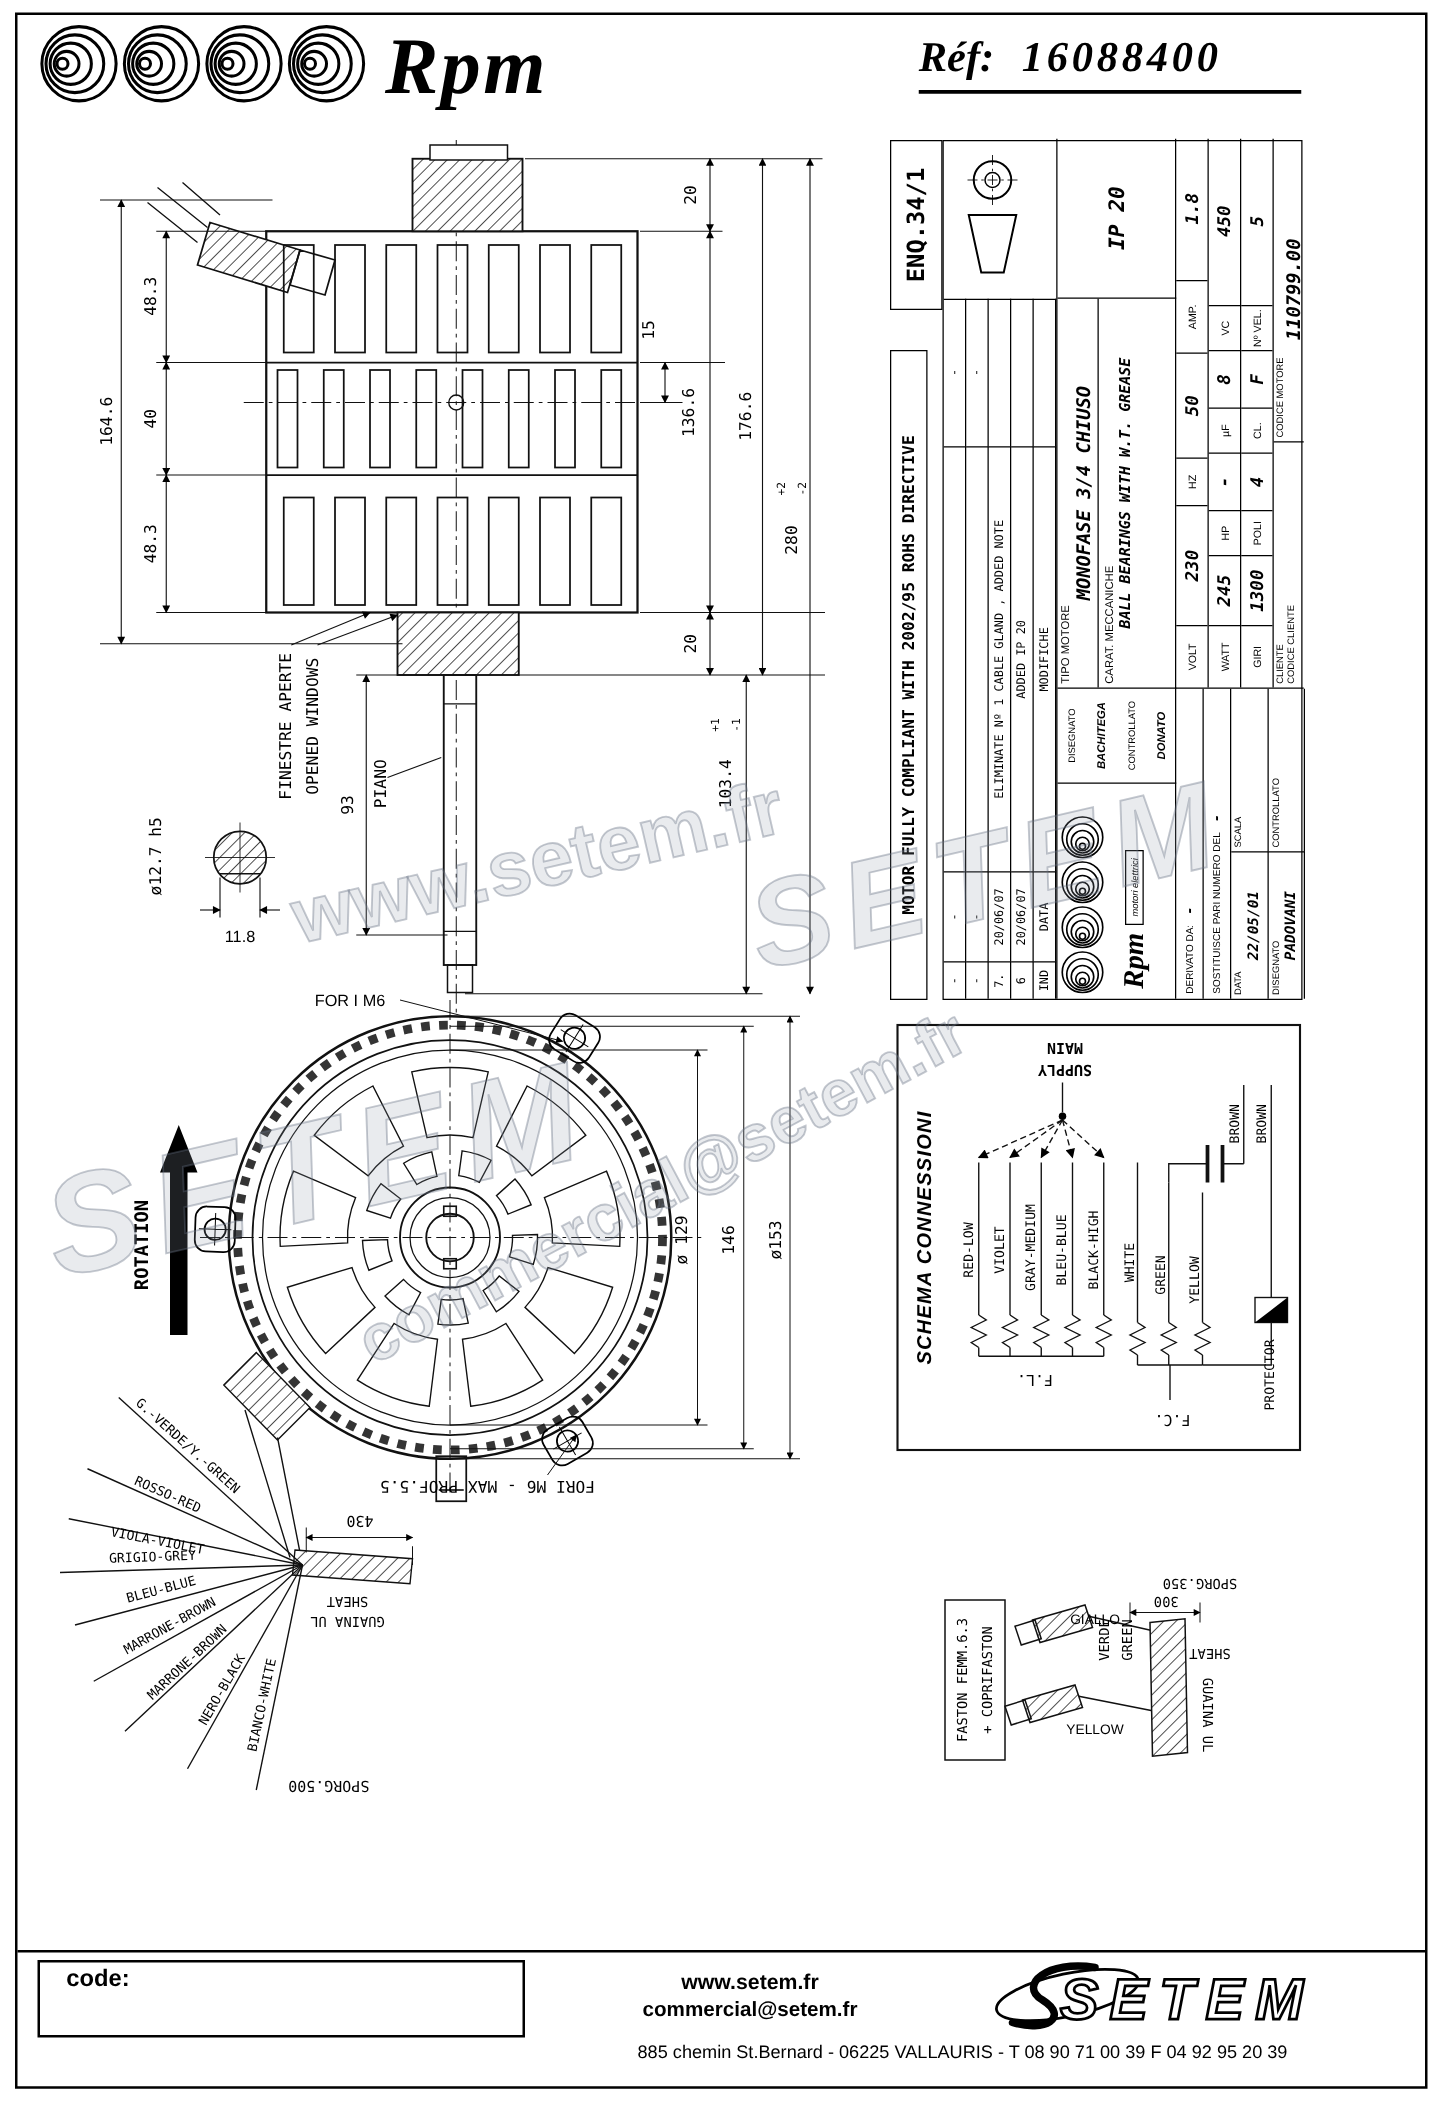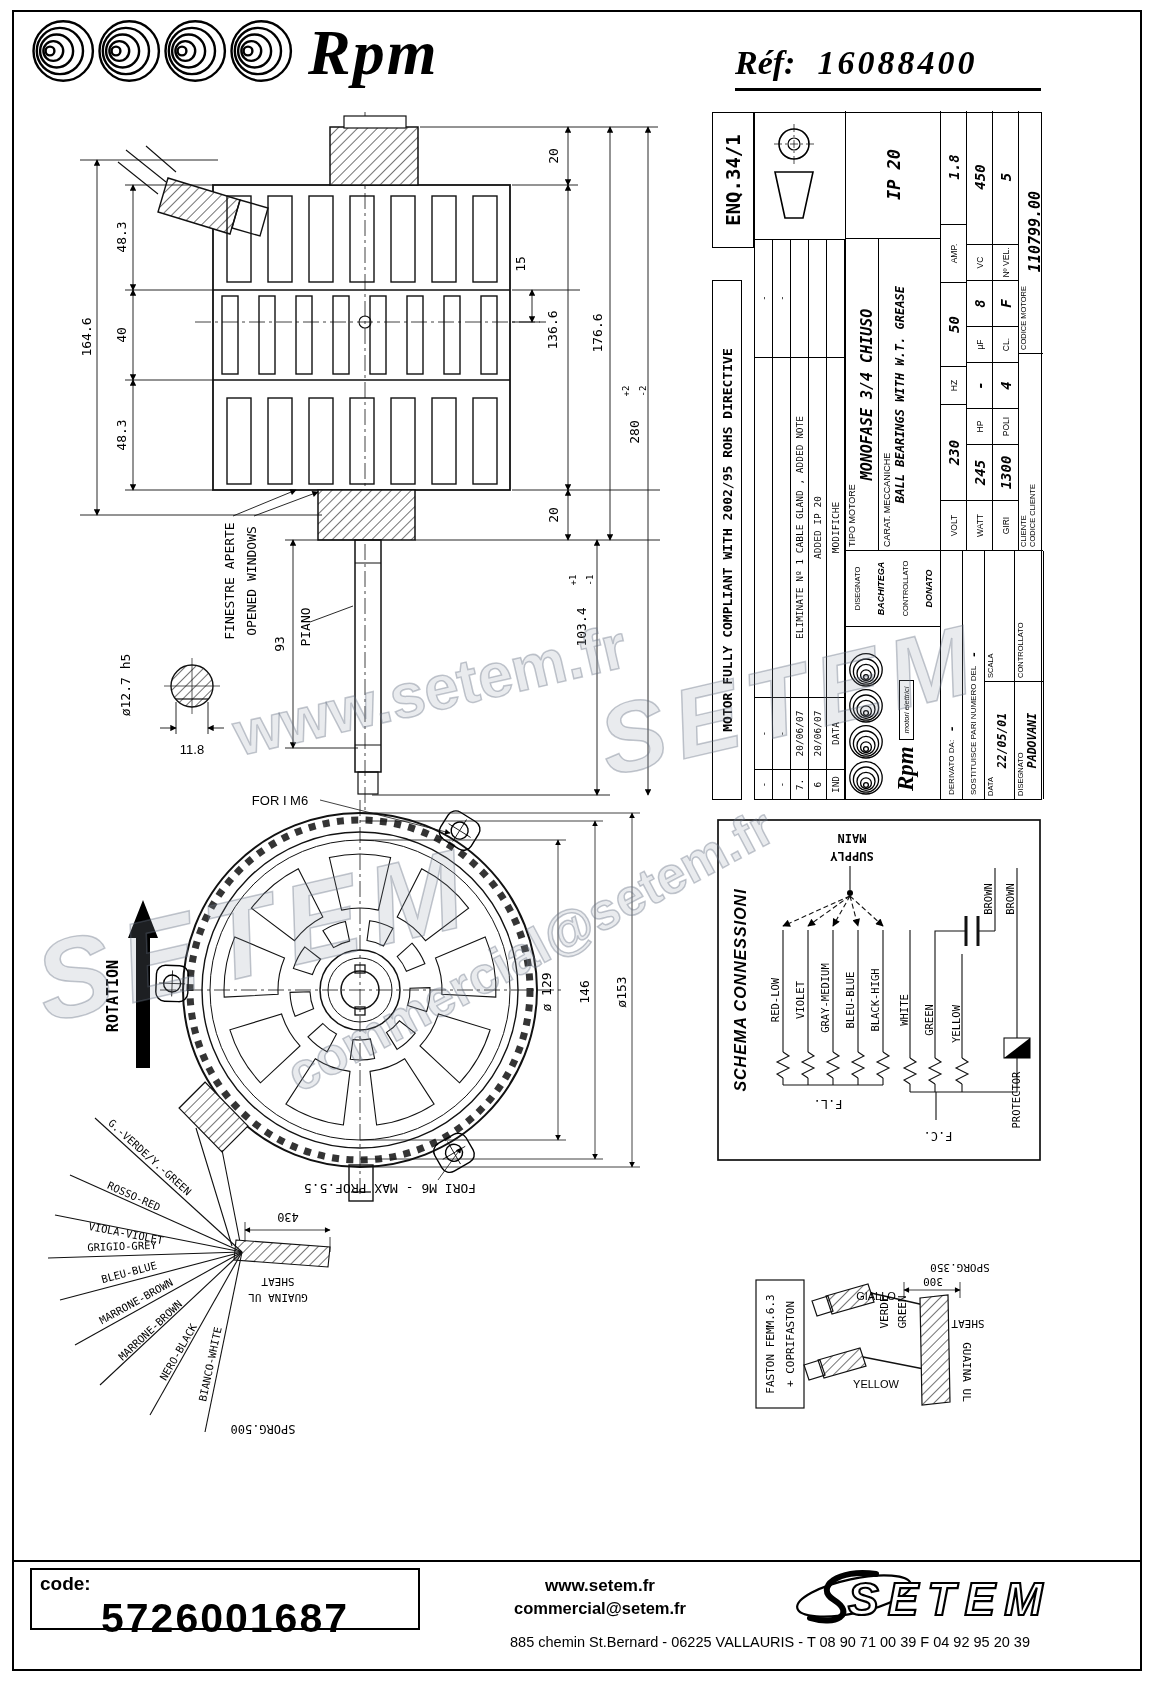--- a/index.html
+++ b/index.html
@@ -17,21 +17,21 @@
          transform:translate(-50%,-50%);font-family:"DejaVu Sans Mono",monospace;font-size:11px}
   .flip{position:absolute;white-space:nowrap;transform:translate(-50%,-50%) rotate(180deg);
         font-family:"DejaVu Sans Mono",monospace;font-size:13px}
   .rot{position:absolute;white-space:nowrap;transform:translate(-50%,-50%) rotate(var(--r));
        font-family:"DejaVu Sans Mono",monospace;font-size:10.5px}
   .fs9{font-size:9px}.fs10{font-size:10.5px}.fs11{font-size:11px}.fs12{font-size:12px}.fs15{font-size:15px;font-weight:bold}
   
   .hdr-logo{position:absolute;left:28px;top:16px;display:flex;align-items:center}
   .hdr-logo .brand{font-family:"Liberation Serif",serif;font-style:italic;font-weight:bold;
                    font-size:64px;margin-left:10px;letter-spacing:2px}
-  .ref{position:absolute;left:735px;top:44px;width:306px;display:flex;gap:22px;align-items:baseline;
+  .ref{position:absolute;left:735px;top:28px;width:306px;display:flex;gap:22px;align-items:baseline;
        border-bottom:3.5px solid #000;padding-bottom:6px;
        font-family:"Liberation Serif",serif;font-style:italic;font-weight:bold;font-size:34px}
   
   .tb{position:absolute;left:712px;top:800px;width:688px;height:330px;
       transform-origin:0 0;transform:rotate(-90deg);font-family:"Liberation Sans",sans-serif}
   .tb .box{position:absolute;border:1.8px solid #000}
   .rohs{left:0;top:0;width:520px;height:30px;display:flex;align-items:center;justify-content:center;
         font-family:"DejaVu Sans Mono",monospace;font-weight:bold;font-size:13px}
   .enq{left:552px;top:0;width:136px;height:42px;display:flex;align-items:center;justify-content:center;
        font-family:"DejaVu Sans Mono",monospace;font-weight:bold;font-size:19px}
@@ -86,21 +86,21 @@
   .crow .cm{border-left:1px solid #000;display:flex;flex-direction:column}
   .crow .cmv{text-align:center;font-family:"DejaVu Sans Mono",monospace;font-weight:bold;
              font-style:italic;font-size:15px;line-height:15px}
   
   .schema-title{font-family:"Liberation Sans",sans-serif;font-weight:bold;font-style:italic;font-size:16px;letter-spacing:1px}
   
   .wm{position:absolute;font-weight:bold;white-space:nowrap;pointer-events:none;z-index:50;
       color:rgba(145,155,172,.20);-webkit-text-stroke:1.5px rgba(100,110,130,.38)}
   
   .fsep{position:absolute;left:14px;top:1560px;width:1126px;border-top:2px solid #000}
-  .codebox{position:absolute;left:30px;top:1568px;width:390px;height:62px;border:2.5px solid #000;padding:3px 8px}
+  .codebox{position:absolute;left:30px;top:1568px;width:390px;height:62px;border:2.5px solid #000;padding:3px 21px}
   .codebox .cl2{font-size:19px;font-weight:bold}
   .codebox .cv{font-size:41px;font-weight:bold;text-align:center;letter-spacing:2px;margin-top:0px}
   .site{position:absolute;left:455px;top:1576px;width:290px;text-align:center}
   .site .w1{font-size:17px;font-weight:bold}
   .site .w2{font-size:16.5px;font-weight:bold;margin-top:3px}
   .setem{position:absolute;left:792px;top:1562px;width:345px;height:68px}
   .setem .stext{position:absolute;left:56px;top:10px;font-style:italic;font-weight:900;font-size:46px;
                 letter-spacing:9px;color:#fff;-webkit-text-stroke:2.2px #000}
   .addr{position:absolute;left:440px;top:1634px;width:660px;font-size:14.5px;text-align:center}
 </style>
@@ -551,21 +551,20 @@
 </div>
 
 <div class="wm" style="left:430px;top:690px;font-size:62px;transform:translate(-50%,-50%) rotate(-13deg)">www.setem.fr</div>
 <div class="wm" style="left:255px;top:935px;font-size:112px;letter-spacing:12px;font-style:italic;transform:translate(-50%,-50%) rotate(-13deg)">SETEM</div>
 <div class="wm" style="left:530px;top:950px;font-size:52px;transform:translate(-50%,-50%) rotate(-28deg)">commercial@setem.fr</div>
 <div class="wm" style="left:790px;top:700px;font-size:98px;letter-spacing:10px;font-style:italic;transform:translate(-50%,-50%) rotate(-13deg)">SETEM</div>
 
 <div class="fsep"></div>
 <div class="codebox">
   <div class="cl2">code:</div>
-  <div class="cv">5726001687</div>
 </div>
 <div class="site">
   <div class="w1">www.setem.fr</div>
   <div class="w2">commercial@setem.fr</div>
 </div>
 <div class="setem">
   <svg width="130" height="68" viewBox="0 0 130 68" stroke="#000" fill="none">
     <ellipse cx="62" cy="34" rx="58" ry="17" transform="rotate(-12 62 34)" stroke-width="2.2"></ellipse>
     <path d="M84 12 C46 6 22 26 42 38 C64 52 44 64 18 56" stroke-width="6" stroke-linecap="round"></path>
   </svg>

